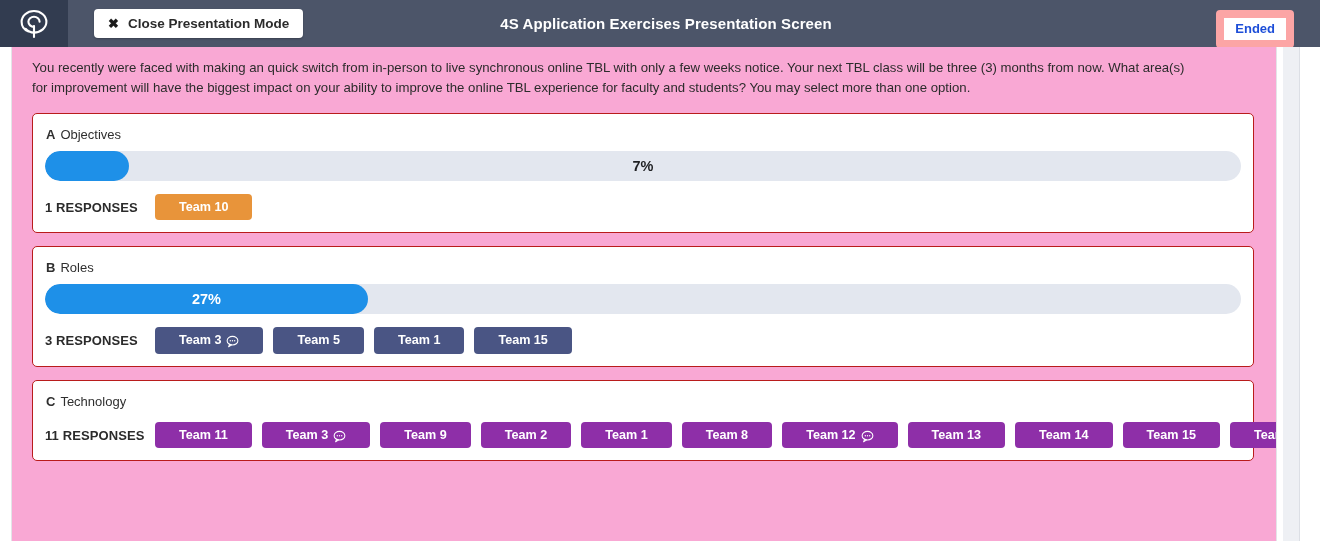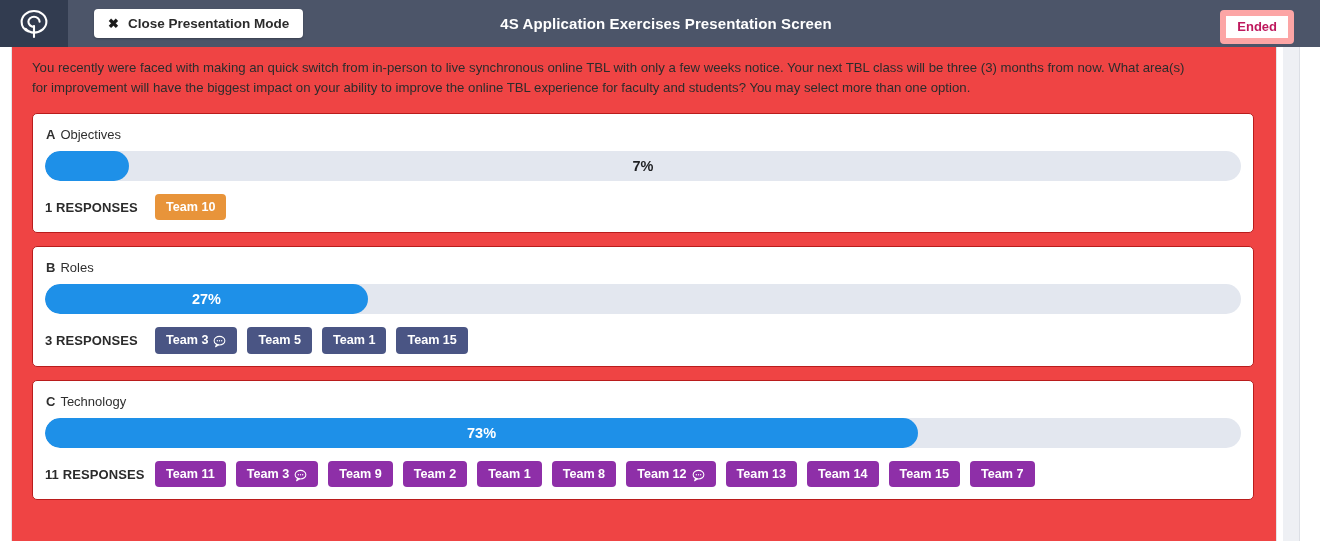--- a/index.html
+++ b/index.html
@@ -63,35 +63,35 @@
     font-weight: bold;
     letter-spacing: .1px;
     pointer-events: none;
   }
 
   .ended-badge {
     position: absolute;
     right: 26px;
     top: 10px;
     background: #ffffff;
-    border: 6px solid #fca5a5;
+    border: 8px solid #fca5a5;
     border-radius: 4px;
-    color: #be185d;
+    color: #1d4ed8;
     font-size: 13px;
     font-weight: bold;
     padding: 4px 11px;
     line-height: 1.1;
     cursor: pointer;
   }
 
   
   .page {
     position: relative;
     height: 494px;
-    background: #ef4444;
+    background: #f9a8d4;
     display: flex;
   }
   .left-gutter {
     width: 12px;
     flex: 0 0 12px;
     background: #ffffff;
     border-right: 1px solid #e3e5e8;
   }
   .content {
     flex: 1 1 auto;
@@ -179,21 +179,21 @@
     width: 110px;
     flex: 0 0 110px;
     letter-spacing: .1px;
   }
   .badges { display: flex; gap: 10px; flex-wrap: nowrap; }
   .team-badge {
     border-radius: 4px;
     color: #ffffff;
     font-size: 12.6px;
     font-weight: bold;
-    padding: 6px 11px;
+    padding: 6px 24px;
     display: inline-flex;
     align-items: center;
     gap: 5px;
     white-space: nowrap;
     cursor: pointer;
     line-height: 1.15;
   }
   .chat-icon {
     display: inline-block;
     width: 13px;
@@ -273,24 +273,20 @@
                 <span>Team 1</span>
               </div>
               <div class="team-badge" style="background: rgb(74, 85, 132);">
                 <span>Team 15</span>
               </div>
             </div>
           </div>
         </div>
         <div class="card">
           <div class="card-head"><span class="letter">C</span><span>Technology</span></div>
-          <div class="bar-track">
-            <div class="bar-fill" style="width: 73%; background: rgb(30, 144, 232);"></div>
-            <div class="bar-pct on-fill" style="width: 73%;">73%</div>
-          </div>
           <div class="resp-row">
             <div class="resp-count">11 RESPONSES</div>
             <div class="badges">
               <div class="team-badge" style="background: rgb(142, 47, 168);">
                 <span>Team 11</span>
               </div>
               <div class="team-badge" style="background: rgb(142, 47, 168);">
                 <span>Team 3</span>
                 <span class="chat-icon"><svg width="13" height="13" viewBox="0 0 16 16" fill="none" stroke="#ffffff" stroke-width="1.3">
                     <ellipse cx="8" cy="7" rx="6.6" ry="5.3"></ellipse>

